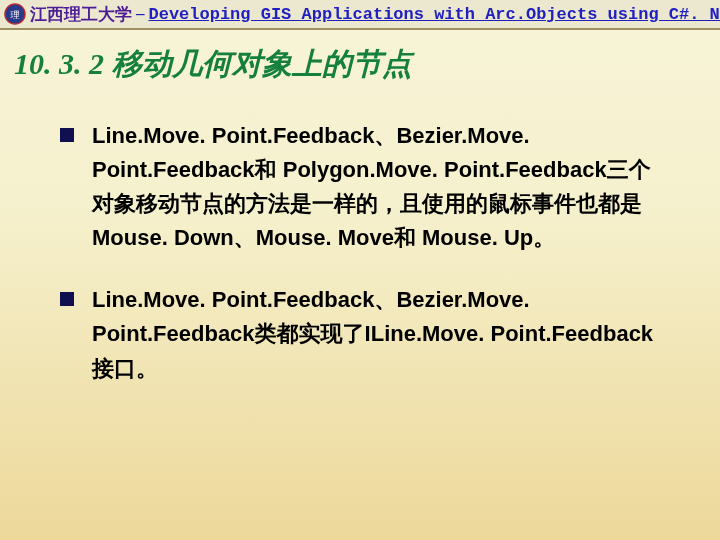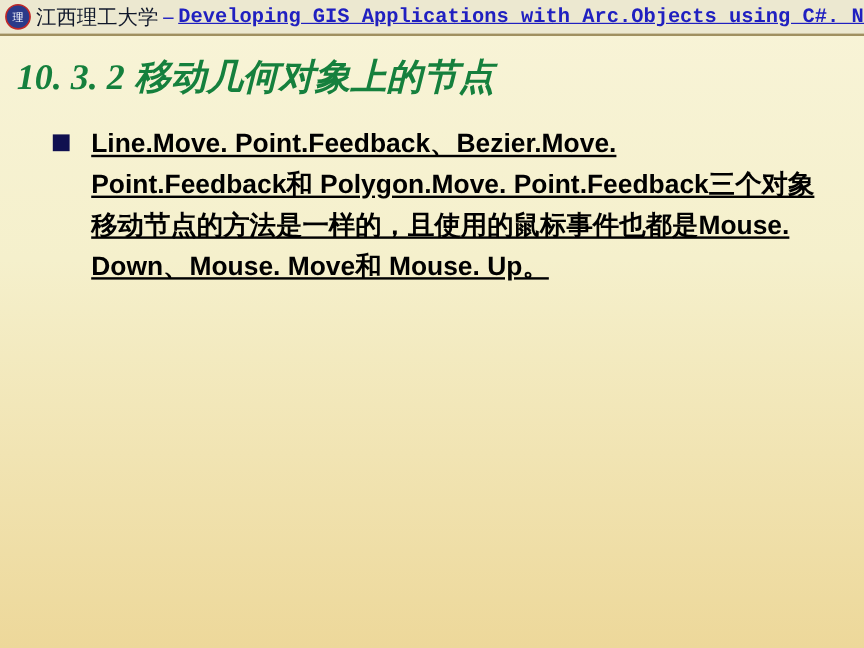--- a/index.html
+++ b/index.html
@@ -24,22 +24,22 @@
   .logo {
     width: 22px;
     height: 22px;
     margin-right: 4px;
     position: relative;
   }
   .logo svg { width: 22px; height: 22px; }
   .header-text {
     font-family: "SimSun", serif;
     font-size: 17px;
-    font-weight: normal;
-    color: #0f172a;
+    font-weight: bold;
+    color: #4c1d95;
     white-space: nowrap;
   }
   .header-dash {
     font-family: "SimSun", serif;
     font-size: 17px;
     font-weight: bold;
     color: #2020c0;
     margin: 0 4px;
   }
   .header-sub {
@@ -61,23 +61,22 @@
   }
   .title .num {
     font-family: "Times New Roman", serif;
     margin-right: 8px;
   }
   .content {
     padding: 10px 40px 0 40px;
   }
   ul {
     list-style: none;
-    margin: 0;
+    margin: 16px;
     padding: 0;
-    text-decoration: underline;
   }
   li {
     position: relative;
     padding-left: 36px;
     margin-bottom: 28px;
     font-size: 22px;
     font-weight: bold;
     line-height: 1.55;
     color: #000;
   }
@@ -106,14 +105,15 @@
   <span class="header-sub">Developing GIS Applications with Arc.Objects using C#. NE</span>
 </div>
 
 <div class="title">
   <span class="num">10. 3. 2</span><span>移动几何对象上的节点</span>
 </div>
 
 <div class="content">
   <ul>
     <li>Line.Move. Point.Feedback、Bezier.Move. Point.Feedback和 Polygon.Move. Point.Feedback三个对象移动节点的方法是一样的，且使用的鼠标事件也都是Mouse. Down、Mouse. Move和 Mouse. Up。</li>
+    <li>Line.Move. Point.Feedback、Bezier.Move. Point.Feedback类都实现了ILine.Move. Point.Feedback接口。</li>
   </ul>
 </div>
 
 </body></html>

